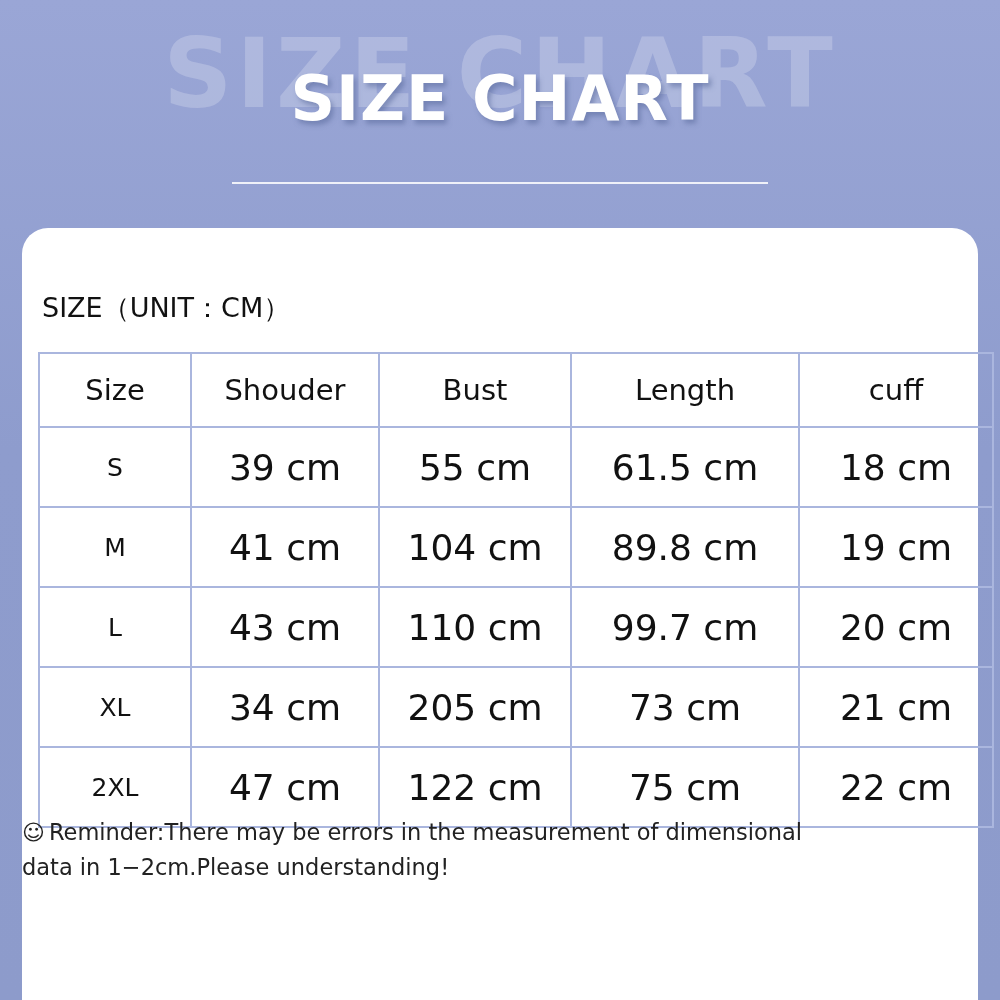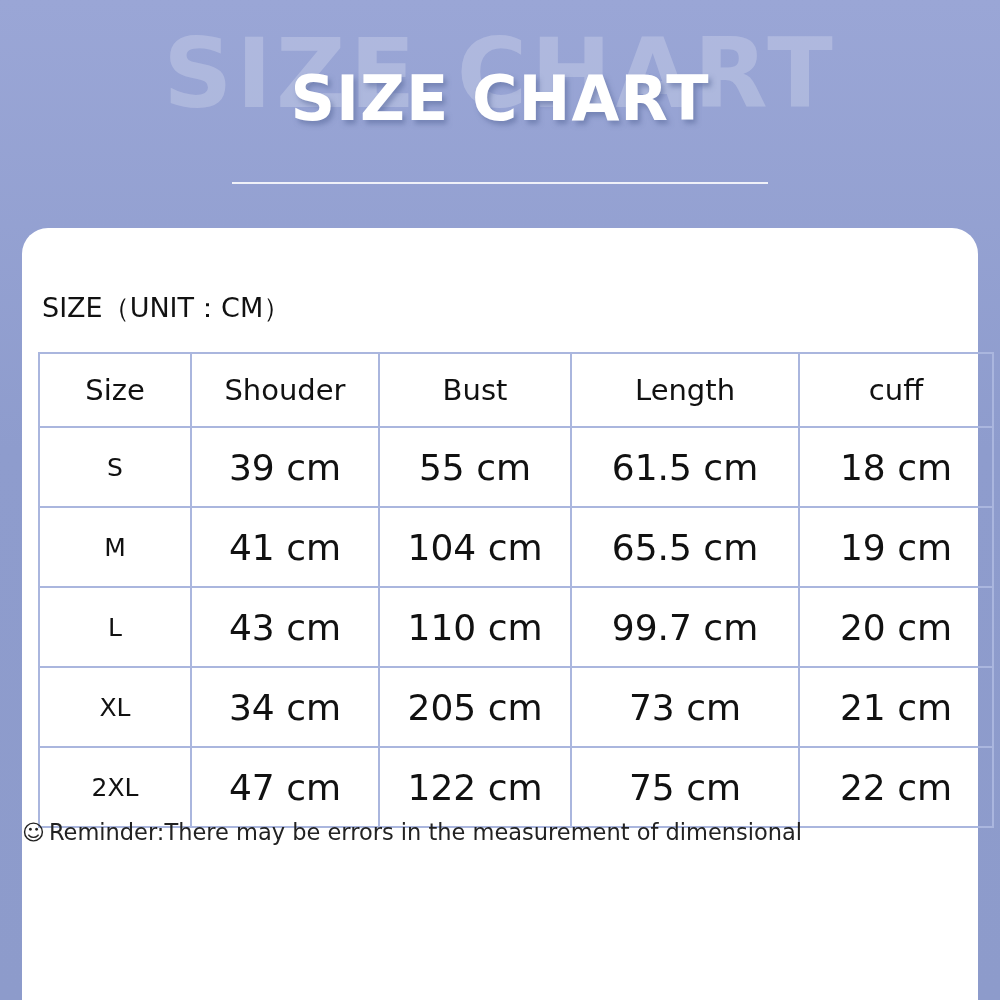--- a/index.html
+++ b/index.html
@@ -166,21 +166,21 @@
           <td class="size-cell">S</td>
           <td>39 cm</td>
           <td>55 cm</td>
           <td>61.5 cm</td>
           <td>18 cm</td>
         </tr>
         <tr>
           <td class="size-cell">M</td>
           <td>41 cm</td>
           <td>104 cm</td>
-          <td>65.5 cm</td>
+          <td>89.8 cm</td>
           <td>19 cm</td>
         </tr>
         <tr>
           <td class="size-cell">L</td>
           <td>43 cm</td>
           <td>110 cm</td>
           <td>99.7 cm</td>
           <td>20 cm</td>
         </tr>
         <tr>
@@ -195,16 +195,17 @@
           <td>47 cm</td>
           <td>122 cm</td>
           <td>75 cm</td>
           <td>22 cm</td>
         </tr>
       </tbody>
     </table>
 
     <div class="reminder">
       <span class="smiley">☺</span><span>Reminder:There may be errors in the measurement of dimensional</span><br>
+      <span>data in 1−2cm.Please understanding!</span>
     </div>
 
   </div>
 </div>
 
 </body></html>

